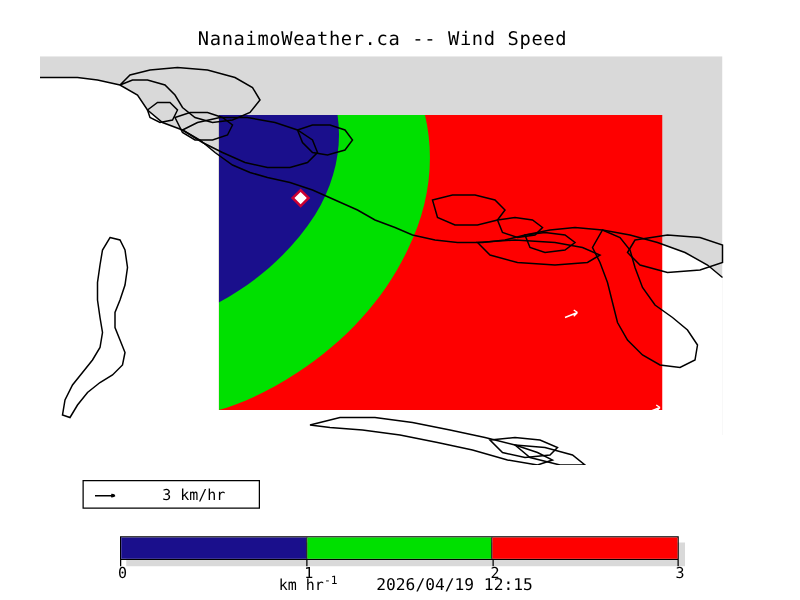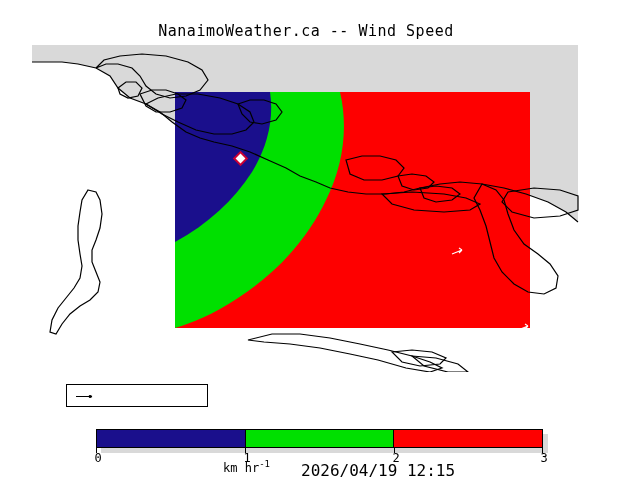--- a/index.html
+++ b/index.html
@@ -133,21 +133,21 @@
   }
   #cbar-units sup {
     font-size: 9px;
     vertical-align: super;
     line-height: 0;
   }
   #cbar-timestamp {
     position: absolute;
     left: 301px;
     top: 461px;
-    font-size: 16px;
+    font-size: 13px;
     color: #000000;
     white-space: pre;
   }
 </style>
 </head>
 <body>
 
 <div id="page">
 
   <div id="title">NanaimoWeather.ca -- Wind Speed</div>
@@ -254,20 +254,21 @@
       <g>
         <rect x="236" y="112" width="9" height="9" transform="rotate(45 240.5 116.5)" fill="#ffffff" stroke="#cc0033" stroke-width="2"></rect>
       </g>
     </svg>
   </div>
 
   <div id="vector-key">
     <svg id="vector-key-arrow" viewBox="0 0 17 3">
       <path d="M0,1.5 L16,1.5 M16,1.5 L13,0 M16,1.5 L13,3" stroke="#000000" stroke-width="1.2" fill="none"></path>
     </svg>
+    <div id="vector-key-label">3 km/hr</div>
   </div>
 
   <div id="colorbar-shadow"></div>
   <div id="colorbar">
     <div class="cbar-cell" style="background:#1a0f8c"></div>
     <div class="cbar-div"></div>
     <div class="cbar-cell" style="background:#00e000"></div>
     <div class="cbar-div"></div>
     <div class="cbar-cell" style="background:#fe0000"></div>
   </div>

